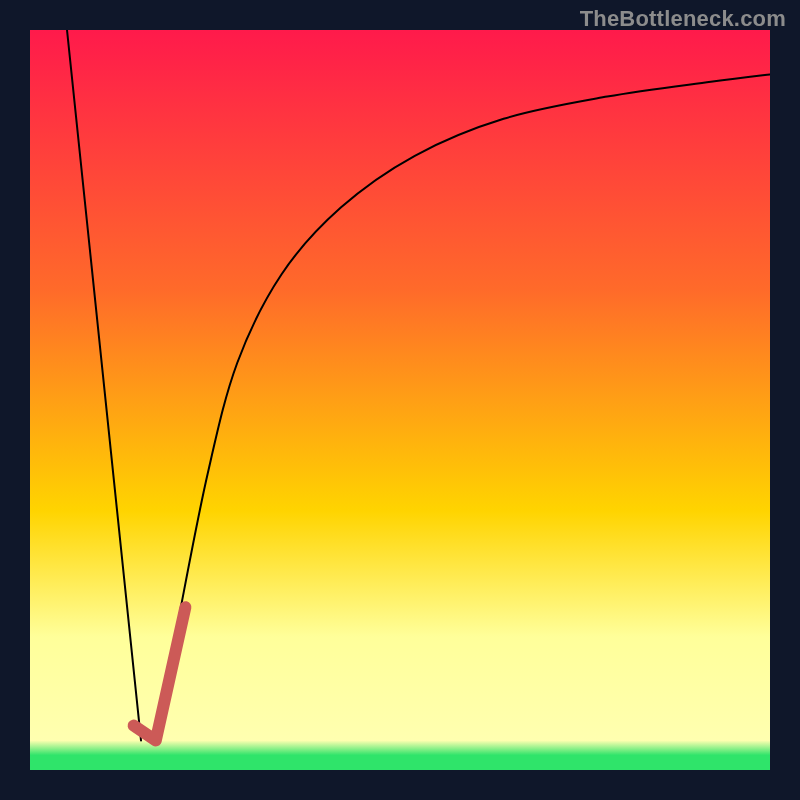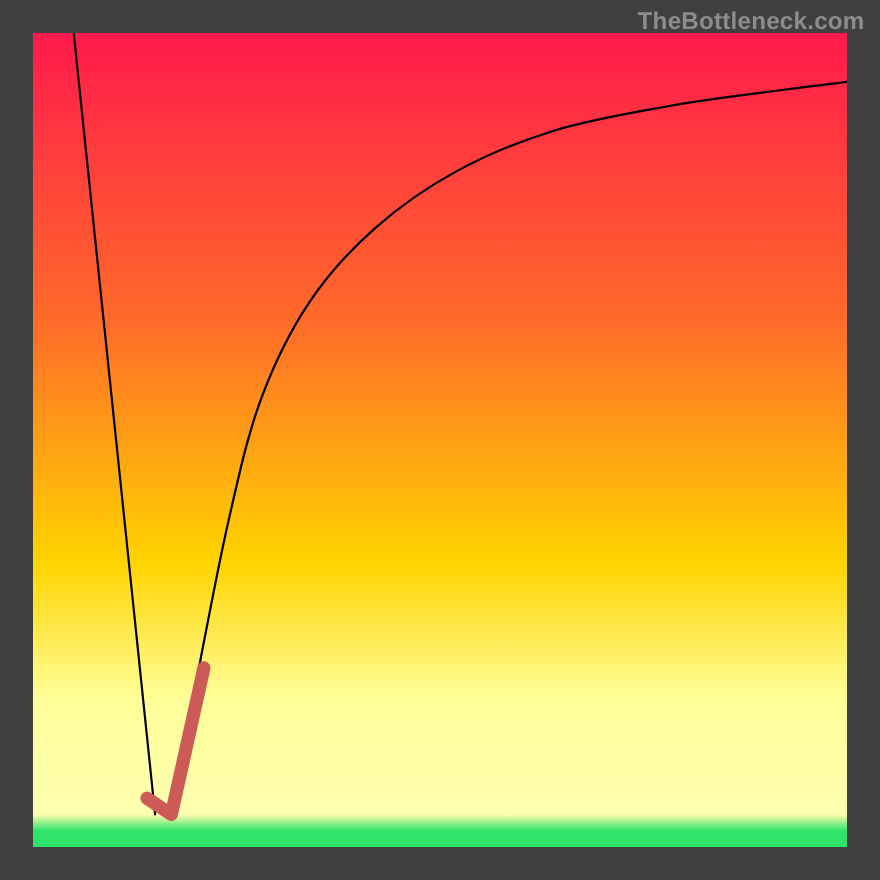--- a/index.html
+++ b/index.html
@@ -9,21 +9,21 @@
     height: 800px;
     background: #000;
     overflow: hidden;
   }
   .frame {
     position: absolute;
     left: 0;
     top: 0;
     width: 800px;
     height: 800px;
-    background: #404040;
+    background: #0f172a;
   }
   .plot {
     position: absolute;
     left: 30px;
     top: 30px;
     width: 740px;
     height: 740px;
     overflow: hidden;
   }
   .gradient {

